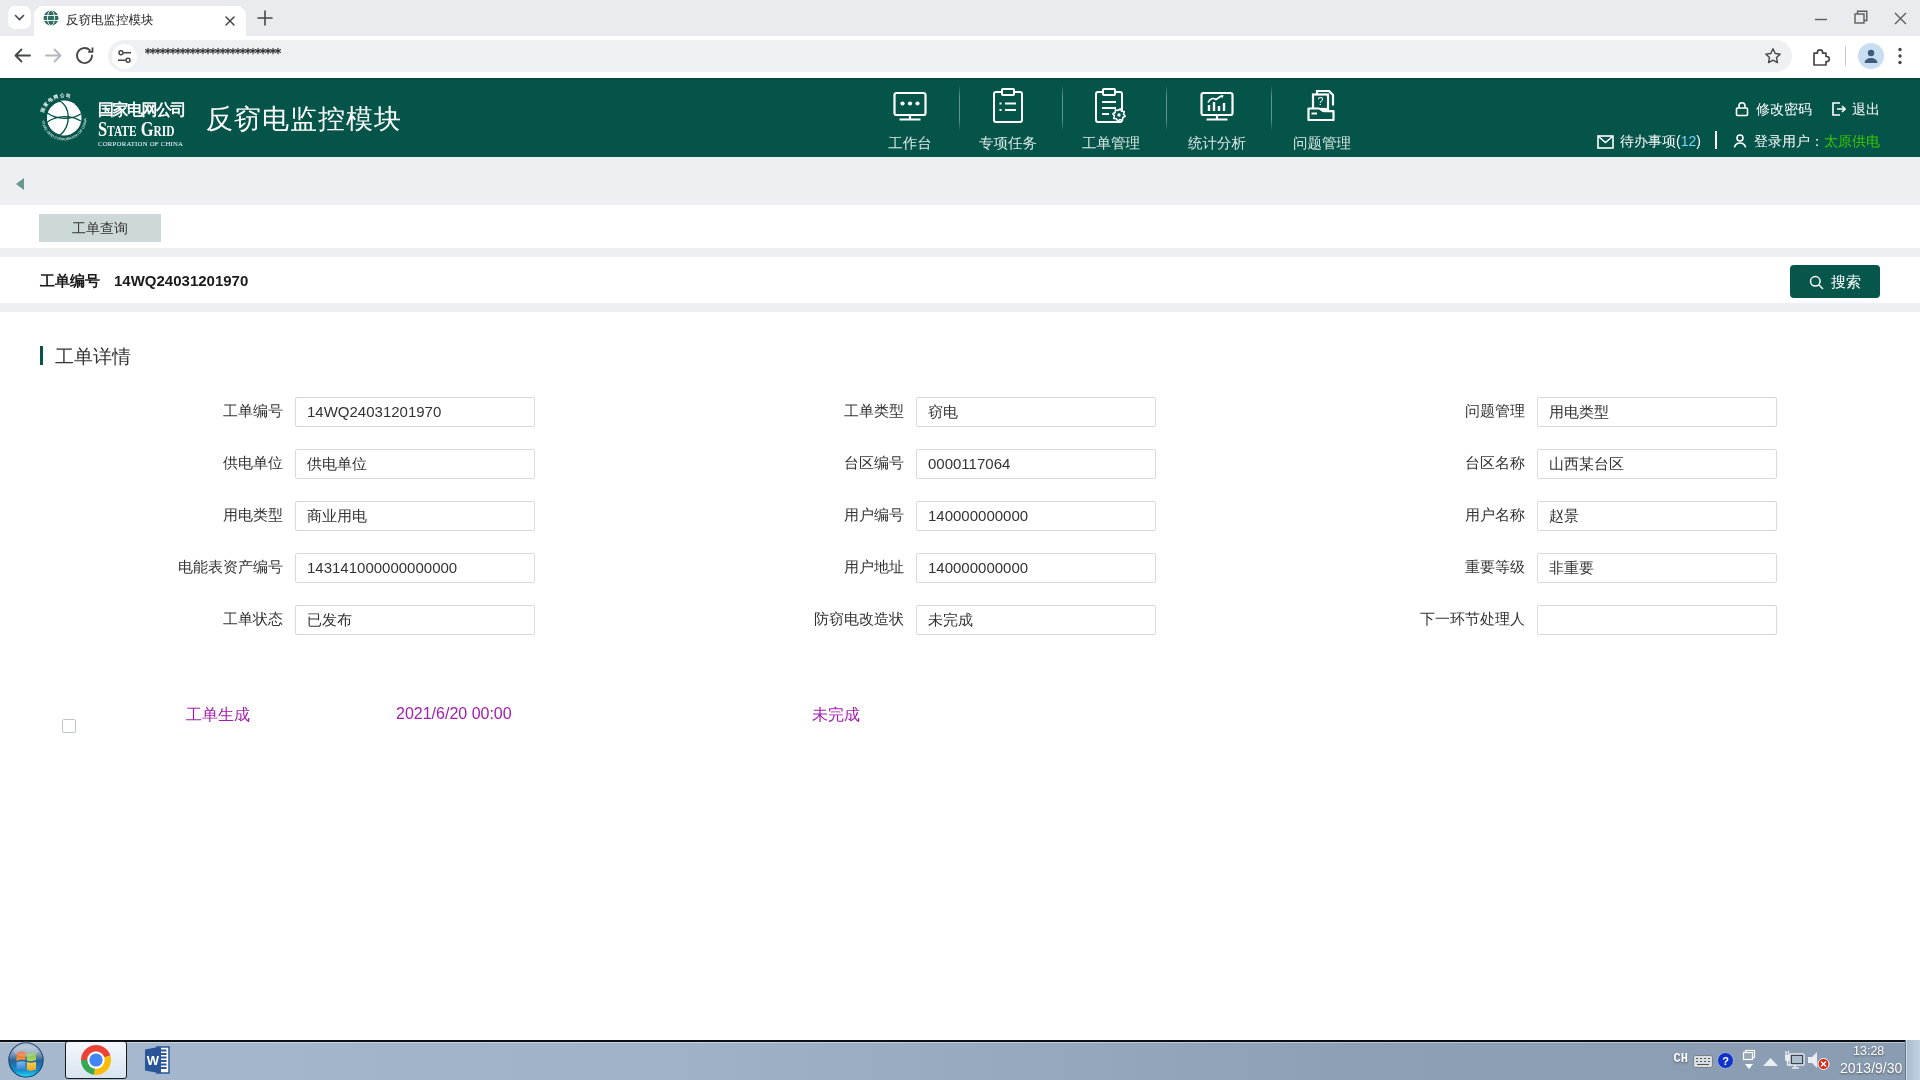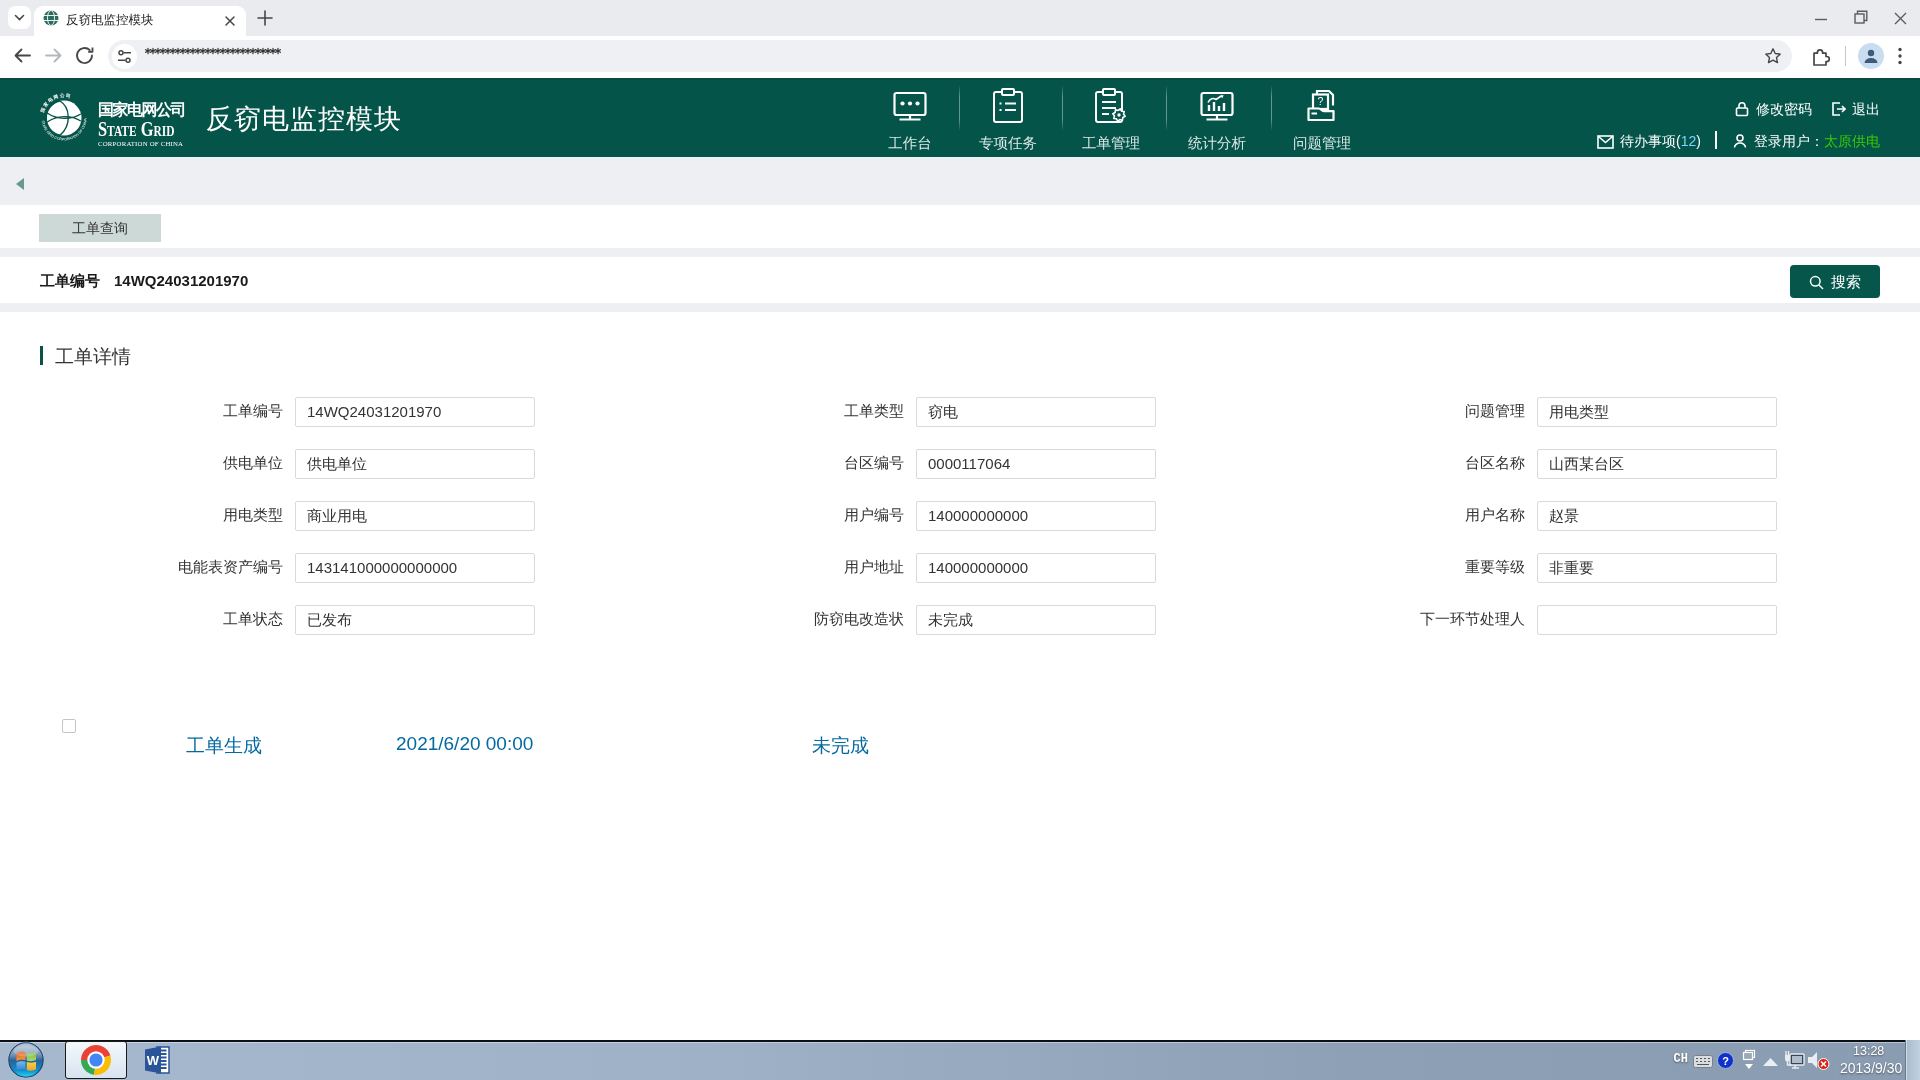--- a/index.html
+++ b/index.html
@@ -50,21 +50,21 @@
 #sect .bar{position:absolute;left:0;top:2px;width:3px;height:19px;background:#0a5348}
 #sect .tt{position:absolute;left:15px;top:0;font-size:19px;color:#333}
 .frow{position:absolute;width:1920px;height:30px}
 .flab{position:absolute;top:5px;font-size:15px;color:#333;text-align:right;white-space:nowrap}
 .finp{position:absolute;top:0;width:240px;height:30px;border:1px solid #d9d9d9;border-radius:2px;background:#fff;font-size:15px;color:#333;line-height:28px;padding-left:11px;white-space:nowrap}
 
 #thead{position:absolute;left:40px;top:357px;width:1820px;height:34px;background:#cbd8d6}
 #thead .h{position:absolute;top:9px;font-size:15px;font-weight:700;color:#1a1a1a}
 .cb{position:absolute;width:14px;height:14px;background:#fff;border:1px solid #c0c6c4;border-radius:2px}
 #trow{position:absolute;left:40px;top:391px;width:1820px;height:40px;background:#fff}
-#trow .c{position:absolute;top:30px;font-size:19px;color:#0369a1}
+#trow .c{position:absolute;top:2px;font-size:16px;color:#a21caf}
 
 #taskbar{position:absolute;left:0;top:1040px;width:1920px;height:40px;box-shadow:inset 0 1px 0 rgba(255,255,255,.4);background:linear-gradient(to right,#a6b8cd 0%,#9fb2c7 35%,#8da0b5 70%,#8a9cb1 100%);border-top:2px solid #0c1014}
 #chromebtn{position:absolute;left:65px;top:1041px;width:62px;height:38px;background:linear-gradient(#f4f8fc,#d8e3f0);border:1px solid #1a1a1a;border-radius:3px}
 #tray{position:absolute;left:0;top:0;width:1920px;height:0;overflow:visible}
 .trtx{position:absolute;color:#fff;font-size:12px;text-shadow:0 1px 2px rgba(0,0,0,.45)}
 #showdesk{position:absolute;right:0;top:1040px;width:15px;height:40px;background:linear-gradient(to right,#a8bacd,#c0d2e2);border-left:1px solid #66788a;box-shadow:inset 1px 0 0 rgba(255,255,255,.5)}
 </style></head>
 <body>
 
 <div id="tabstrip">

